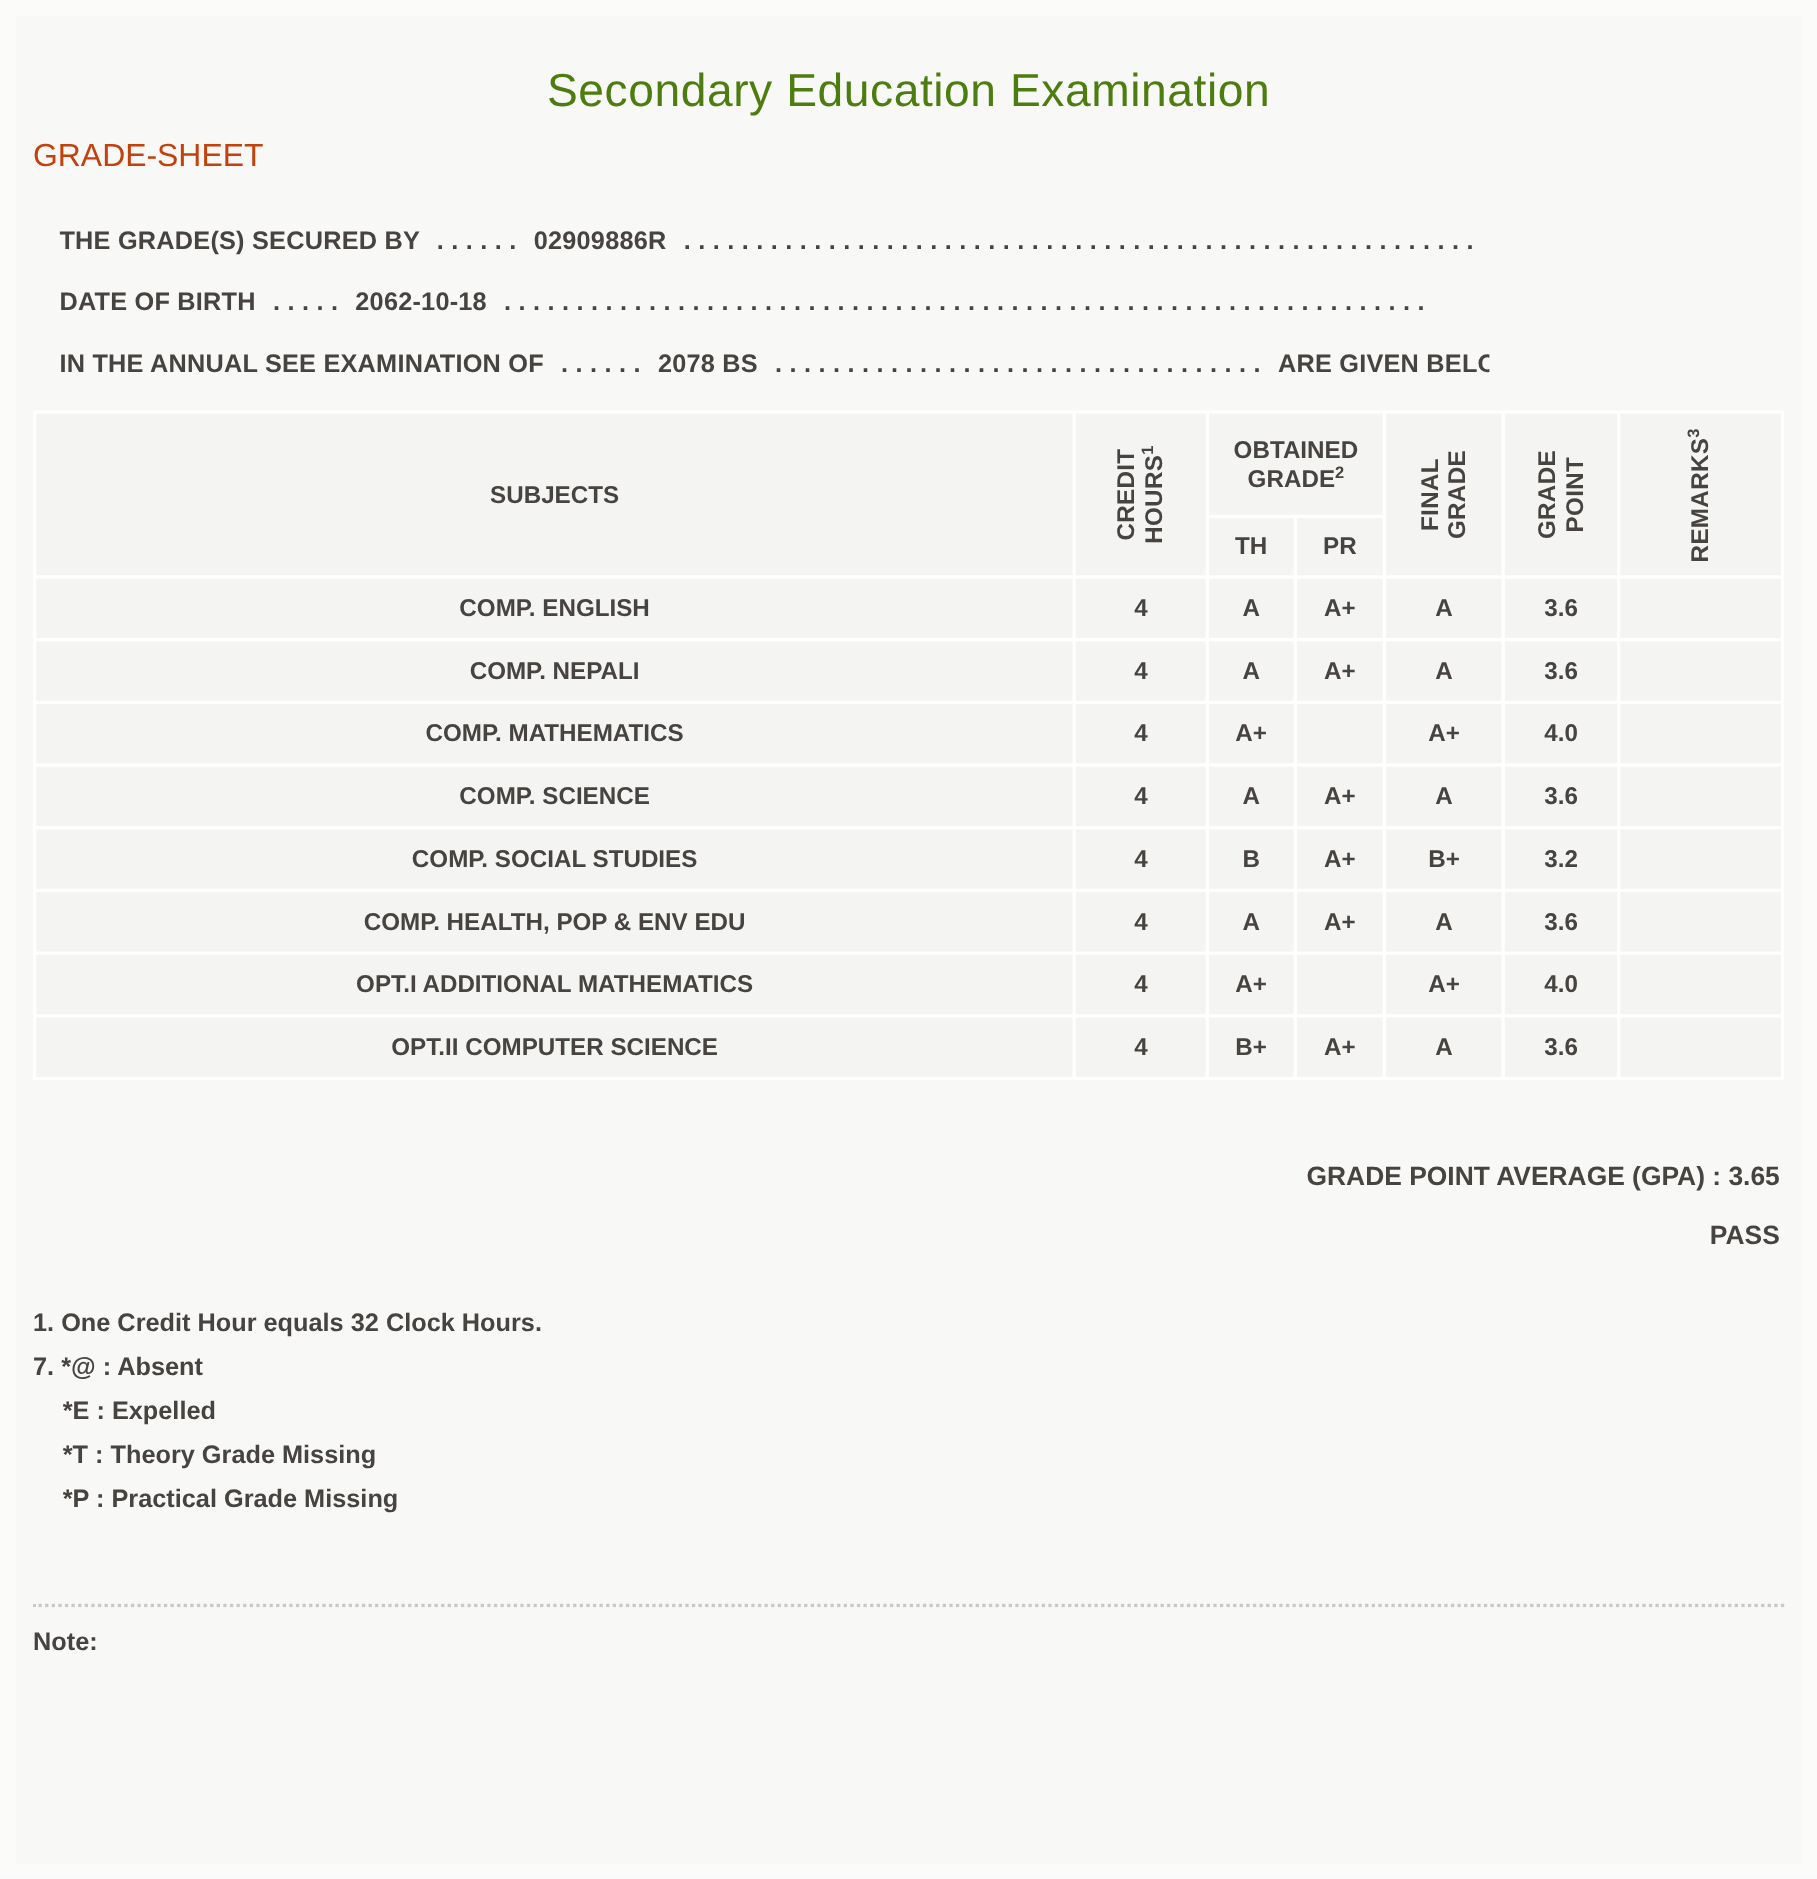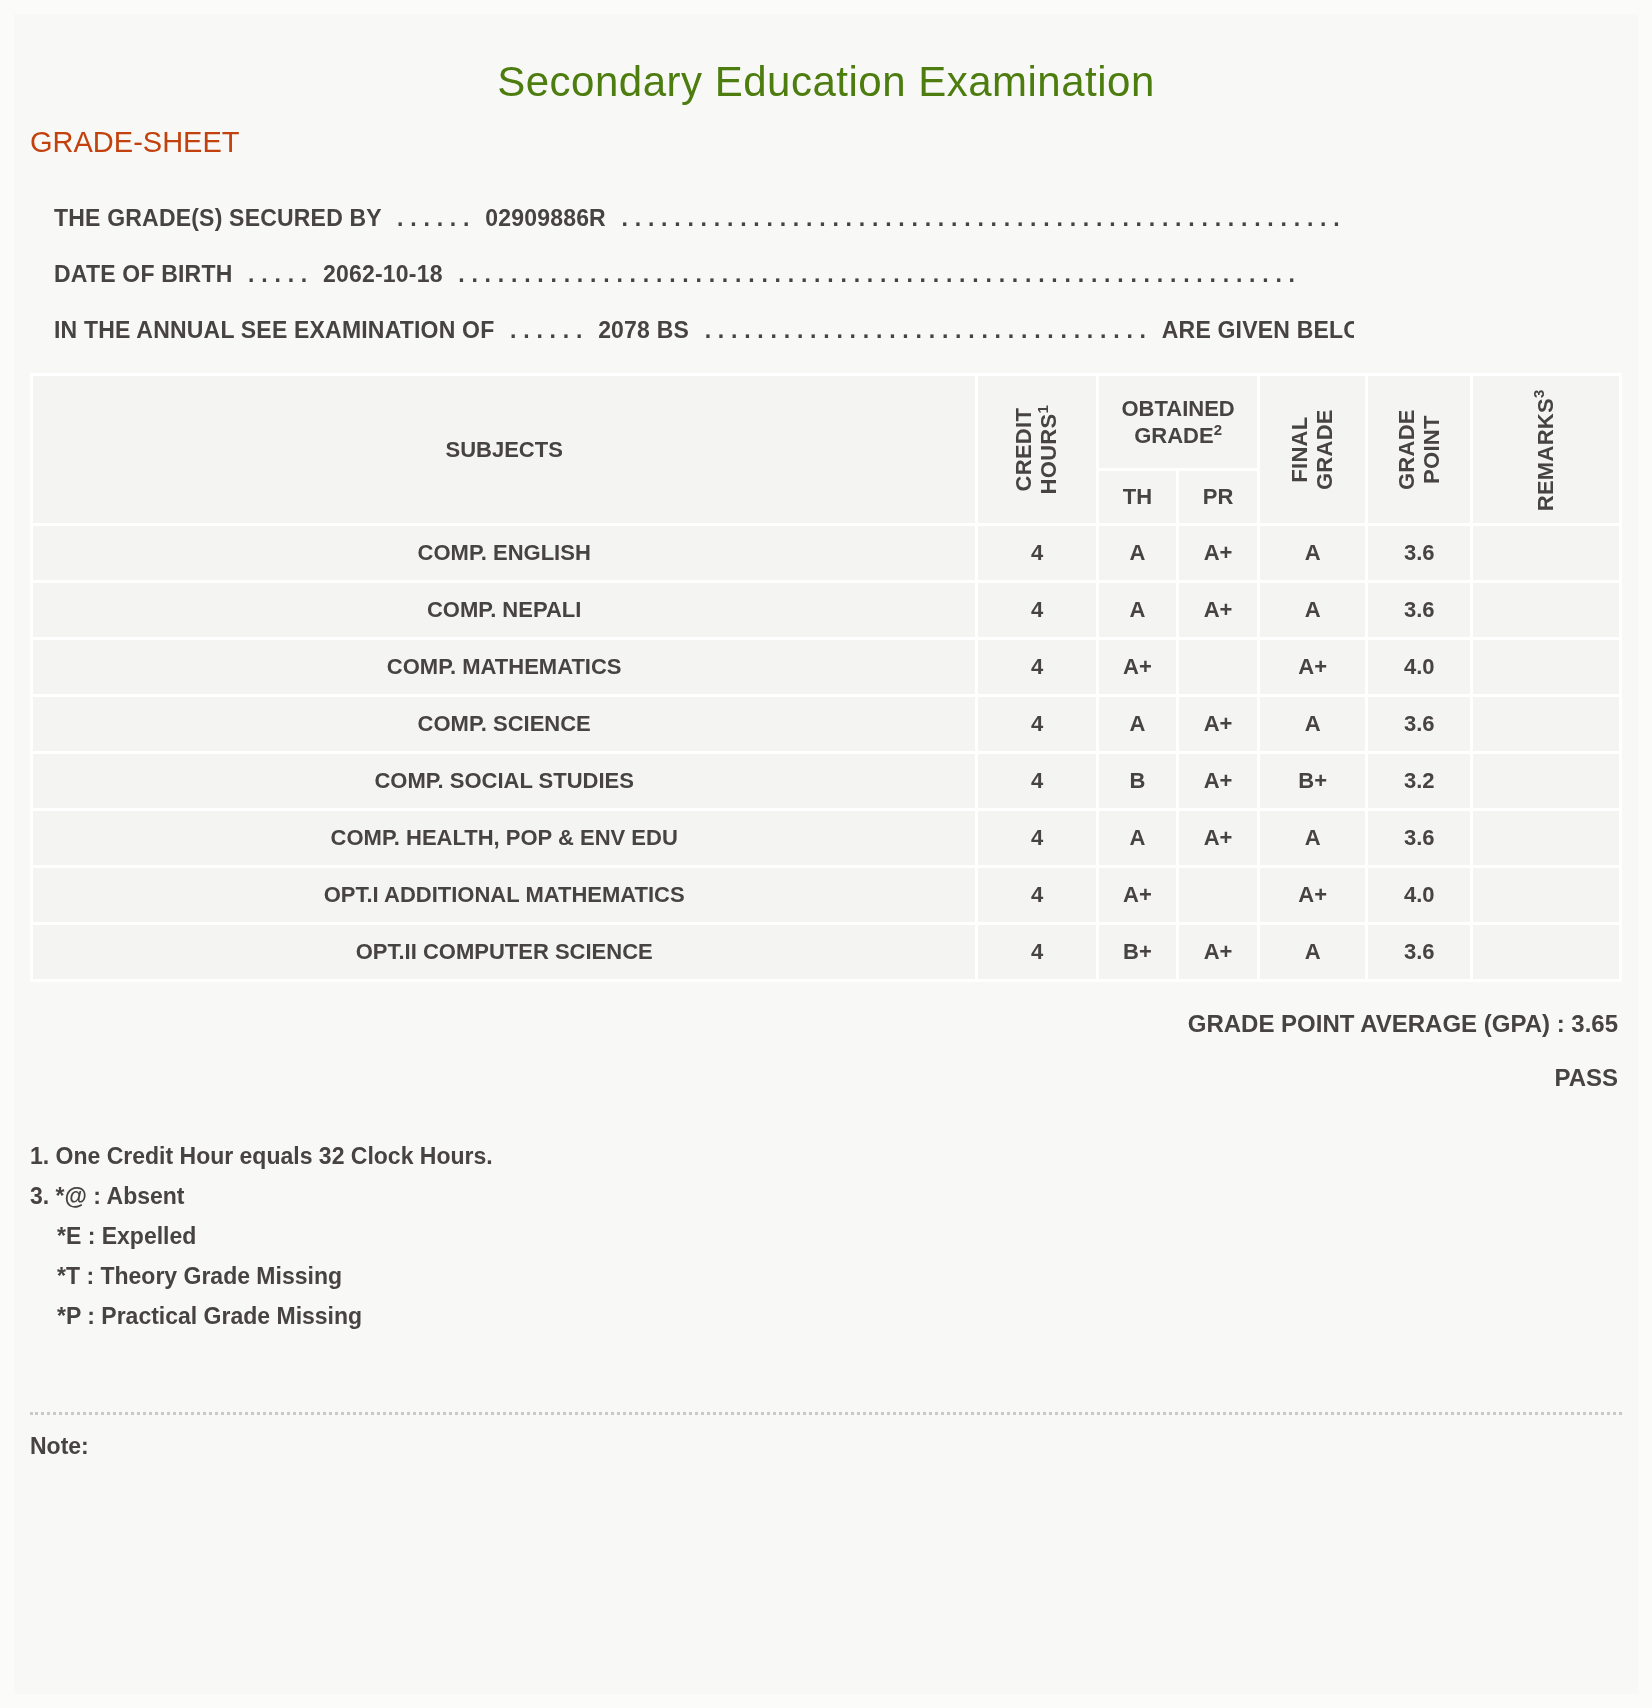--- a/index.html
+++ b/index.html
@@ -80,21 +80,21 @@
   th.sub-head { height: 52px; }
   sup { font-size: 68%; line-height: 0; }
   td.row-cell { height: 54px; }
   td.subject-cell {
     text-align: left;
     padding-left: 16px;
     font-size: 23px;
   }
 
   .gpa-line {
-    margin-top: 28px;
+    margin-top: 74px;
     text-align: right;
     padding-right: 4px;
     font-size: 24px;
   }
   .pass-line {
     margin-top: 26px;
     text-align: right;
     padding-right: 4px;
     font-size: 24px;
   }
@@ -255,21 +255,21 @@
         <td class="row-cell"></td>
       </tr>
     </tbody>
   </table>
 
   <div class="gpa-line">GRADE POINT AVERAGE (GPA) : 3.65</div>
   <div class="pass-line">PASS</div>
 
   <div class="footnotes">
     <div class="fn">1. One Credit Hour equals 32 Clock Hours.</div>
-    <div class="fn">3. *@ : Absent</div>
+    <div class="fn">7. *@ : Absent</div>
     <div class="fn fn-sub">*E : Expelled</div>
     <div class="fn fn-sub">*T : Theory Grade Missing</div>
     <div class="fn fn-sub">*P : Practical Grade Missing</div>
   </div>
 
   <div class="divider"></div>
 
   <div class="note-label">Note:</div>
 
 </div>

